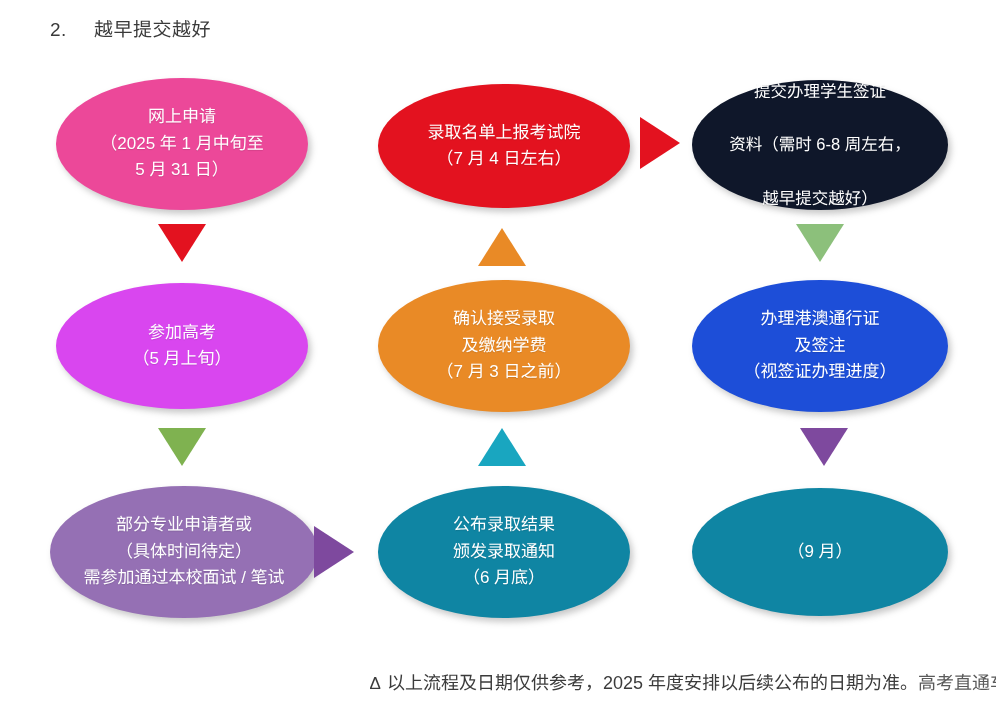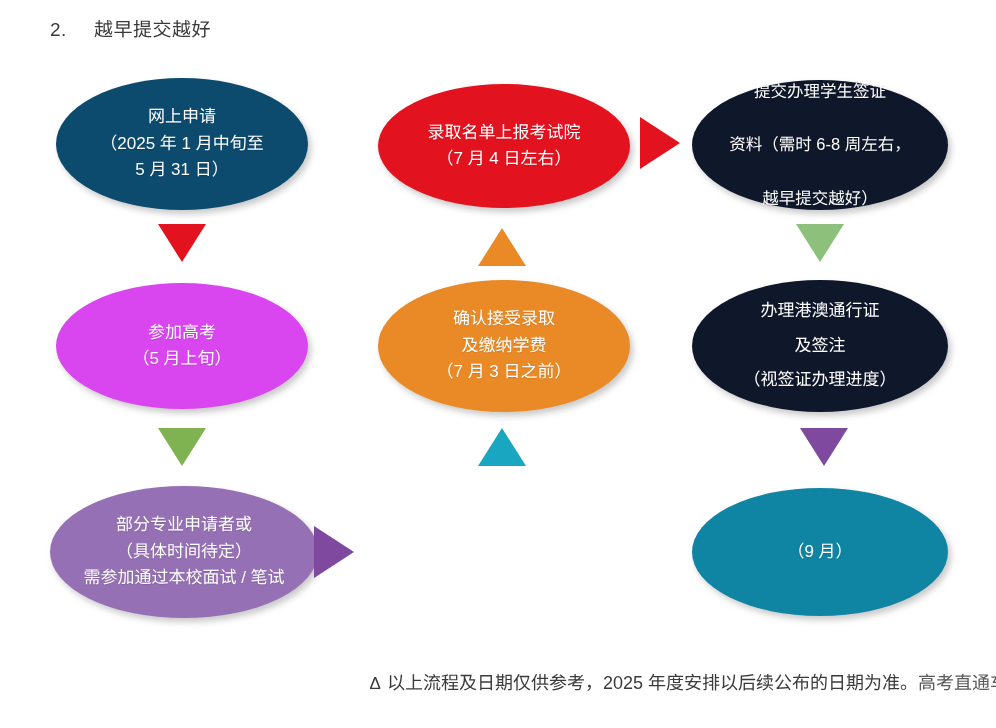--- a/index.html
+++ b/index.html
@@ -130,21 +130,21 @@
 </style>
 </head>
 <body>
 
 <div class="heading">
   <span class="num">2.</span><span>越早提交越好</span>
 </div>
 
 <div class="flow">
 
-  <div class="node" id="node-0" style="background: #0c4a6e;">
+  <div class="node" id="node-0" style="background: #ec4899;">
     <span class="line">网上申请</span>
     <span class="line">（2025 年 1 月中旬至</span>
     <span class="line">5 月 31 日）</span>
   </div>
 
   <div class="node" id="node-1" style="background: rgb(227, 18, 31);">
     <span class="line">录取名单上报考试院</span>
     <span class="line">（7 月 4 日左右）</span>
   </div>
 
@@ -158,32 +158,37 @@
     <span class="line">参加高考</span>
     <span class="line">（5 月上旬）</span>
   </div>
 
   <div class="node" id="node-4" style="background: rgb(233, 138, 38);">
     <span class="line">确认接受录取</span>
     <span class="line">及缴纳学费</span>
     <span class="line">（7 月 3 日之前）</span>
   </div>
 
-  <div class="node" id="node-5" style="background: #0f172a; gap: 8px;">
+  <div class="node" id="node-5" style="background: #1d4ed8;">
     <span class="line">办理港澳通行证</span>
     <span class="line">及签注</span>
     <span class="line">（视签证办理进度）</span>
   </div>
 
   <div class="node" id="node-6" style="background: rgb(149, 112, 180);">
     <span class="line">部分专业申请者或</span>
     <span class="line">（具体时间待定）</span>
     <span class="line">需参加通过本校面试 / 笔试</span>
   </div>
 
+  <div class="node" id="node-7" style="background: rgb(15, 133, 163);">
+    <span class="line">公布录取结果</span>
+    <span class="line">颁发录取通知</span>
+    <span class="line">（6 月底）</span>
+  </div>
 
   <div class="node" id="node-8" style="background: rgb(15, 133, 163);">
     <span class="line">（9 月）</span>
   </div>
 
   <div class="arrow down" id="arrow-0" style="border-top-color: rgb(227, 18, 31);"></div>
   <div class="arrow up" id="arrow-1" style="border-bottom-color: rgb(233, 138, 38);"></div>
   <div class="arrow right" id="arrow-2" style="border-left-color: rgb(227, 18, 31);"></div>
   <div class="arrow down" id="arrow-3" style="border-top-color: rgb(140, 192, 123);"></div>
   <div class="arrow down" id="arrow-4" style="border-top-color: rgb(127, 178, 80);"></div>

